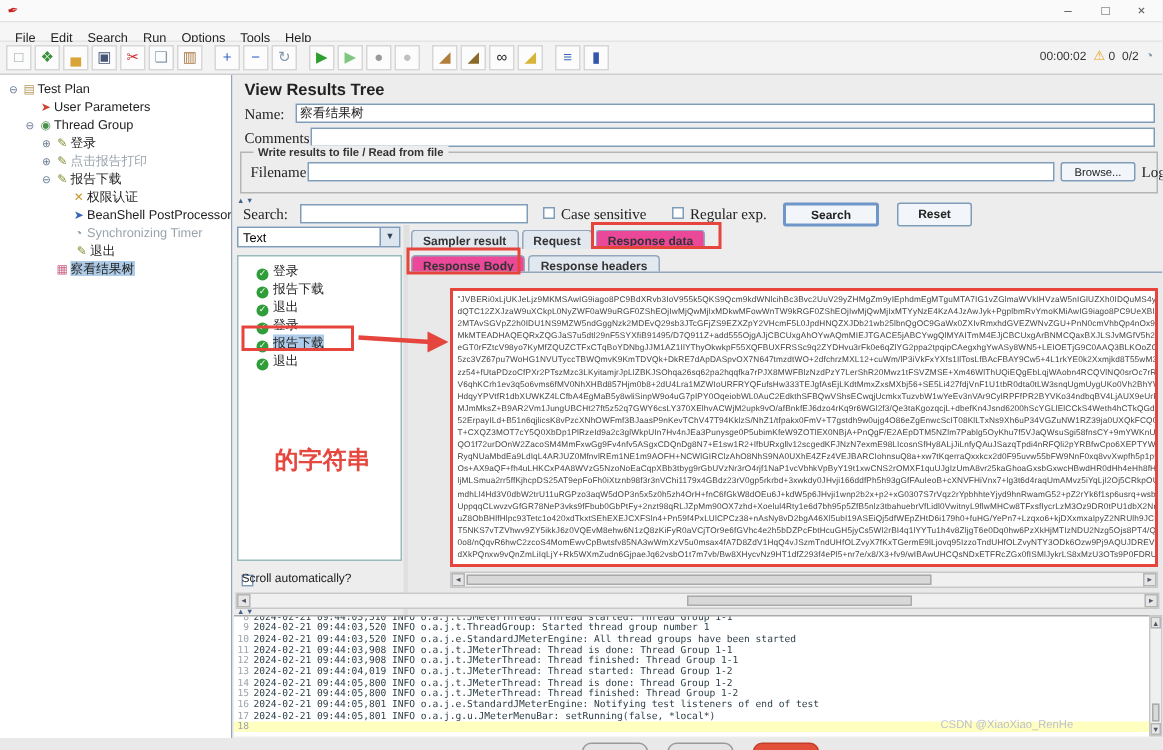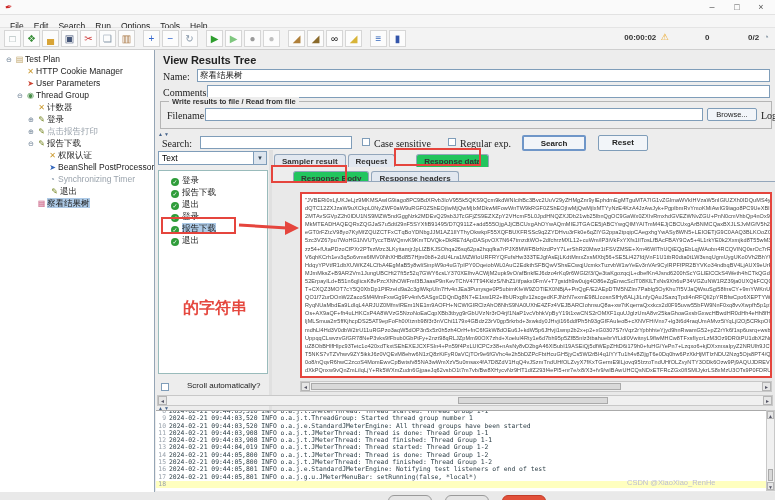--- a/index.html
+++ b/index.html
@@ -17,21 +17,21 @@
   
   .menubar { position:absolute; left:0; top:15px; width:775px; height:13px; background:#f6f6f6; border-bottom:1px solid #e4e4e4; padding-left:5px; }
   .menu-item { display:inline-block; font-size:8.5px; color:#222; padding:1px 5px; }
   .menu-item::first-letter { text-decoration:underline; }
 
   
   .toolbar { position:absolute; left:0; top:28px; width:775px; height:22px; background:#f3f3f3; border-bottom:1px solid #cfcfcf; padding:2px 0 0 4px; white-space:nowrap; }
   .tb-ico { display:inline-block; vertical-align:top; width:17px; height:17px; margin-right:2px; border:1px solid #d6d6d6; background:#fcfcfc; text-align:center; line-height:15px; font-size:10px; }
   .tb-sep { display:inline-block; vertical-align:top; width:6px; height:17px; }
   .tb-status { position:absolute; right:6px; top:4px; font-size:8px; color:#333; }
-  .tb-status b { font-weight:bold;margin-left:34px; }
+  .tb-status b { font-weight:normal; }
   .warn-ico { color:#eba117; font-size:9px; }
   .gauge-ico { color:#8a9aa8; font-size:9px; }
 
   
   .treepanel { position:absolute; left:0; top:50px; width:155px; height:442px; background:#fff; border-right:1px solid #95a5b5; overflow:hidden; }
   .trow { height:12px; line-height:12px; font-size:8.5px; color:#222; white-space:nowrap; }
   .trow .tg { display:inline-block; width:10px; color:#6b7f93; font-size:7px; text-align:center; }
   .trow .ic { display:inline-block; width:11px; font-size:8px; text-align:center; }
   .trow.sel .lbl { background:#aecbe8; }
   .trow.dis { color:#9aa3ac; }
@@ -51,21 +51,21 @@
   .viewmode { position:absolute; left:3px; top:101px; width:109px; height:14px; background:#fff; border:1px solid #7f9db9; font-size:8.5px; line-height:12px; padding-left:3px; }
   .viewmode .dd { position:absolute; right:0; top:0; width:13px; height:12px; background:#dde5ee; border-left:1px solid #7f9db9; text-align:center; font-size:6px; color:#345; line-height:12px; }
   .resultbox { position:absolute; left:3px; top:120px; width:110px; height:204px; background:#fff; border:1px solid #9bb; overflow:visible; }
   .rrow { height:12px; line-height:12px; font-size:8.5px; color:#222; white-space:nowrap; padding-left:12px; }
   .rrow .shield { display:inline-block; width:8px; height:8px; border-radius:50%; background:#2f9d3a; color:#fff; font-size:6px; line-height:8px; text-align:center; vertical-align:-1px; margin-right:3px; }
   .rrow.sel .lbl { background:#aecbe8; }
   .scrollauto { position:absolute; left:5px; top:331px; font-size:8px; color:#222; }
 
   
   .tab { display:inline-block; padding:2px 7px 1px; font-size:8px; font-weight:bold; color:#333; background:#e2e8f0; border:1px solid #93a6bb; border-bottom:none; border-radius:3px 3px 0 0; margin-right:2px; }
-  .tab.sel { background:#22c55e;margin-left:19px; }
+  .tab.sel { background:#ec4899; }
   .tabrow1 { position:absolute; left:119px; top:100px; white-space:nowrap; }
   .tabrow2 { position:absolute; left:119px; top:117px; white-space:nowrap; }
   .tabfill { position:absolute; left:117px; top:131px; width:503px; height:261px; border-top:1px solid #93a6bb; background:#e9e9e9; }
 
   
   .respbox { position:absolute; left:145px; top:142px; width:472px; height:186px; background:#fff; border:2px solid #e5453d; overflow:hidden; }
   .respbox pre { font-family:"Liberation Sans", sans-serif; font-size:5.5px; line-height:8.1px; color:#454545; padding:2px 3px; letter-spacing:.1px; }
 
   
   .sb-track { background:#f0f0f0; border:1px solid #c8c8c8; }
@@ -111,30 +111,24 @@
       <b>0/2</b>&nbsp;
       <span class="gauge-ico">◔</span>
     </span>
   </div>
 
   <div class="treepanel" id="tree-host" style="padding-top:3px;">
       <div class="trow" style="padding-left: 4px;">
       <span class="tg">⊖</span><span class="ic" style="color: rgb(184, 154, 90);">▤</span><span class="lbl">Test Plan</span>
     </div>
       <div class="trow" style="padding-left: 15px;">
-      <span class="tg"></span><span class="ic" style="color: rgb(201, 151, 43);">✕</span><span class="lbl">HTTP Cookie Manager</span>
-    </div>
-      <div class="trow" style="padding-left: 15px;">
       <span class="tg"></span><span class="ic" style="color: rgb(204, 68, 51);">➤</span><span class="lbl">User Parameters</span>
     </div>
       <div class="trow" style="padding-left: 15px;">
       <span class="tg">⊖</span><span class="ic" style="color: rgb(74, 143, 74);">◉</span><span class="lbl">Thread Group</span>
-    </div>
-      <div class="trow" style="padding-left: 26px;">
-      <span class="tg"></span><span class="ic" style="color: rgb(201, 151, 43);">✕</span><span class="lbl">计数器</span>
     </div>
       <div class="trow" style="padding-left: 26px;">
       <span class="tg">⊕</span><span class="ic" style="color: rgb(122, 138, 42);">✎</span><span class="lbl">登录</span>
     </div>
       <div class="trow dis" style="padding-left: 26px;">
       <span class="tg">⊕</span><span class="ic" style="color: rgb(122, 138, 42);">✎</span><span class="lbl">点击报告打印</span>
     </div>
       <div class="trow" style="padding-left: 26px;">
       <span class="tg">⊖</span><span class="ic" style="color: rgb(122, 138, 42);">✎</span><span class="lbl">报告下载</span>
     </div>
@@ -203,21 +197,21 @@
       </div>
         <div class="rrow sel">
         <span class="shield">✓</span><span class="lbl">报告下载</span>
       </div>
         <div class="rrow">
         <span class="shield">✓</span><span class="lbl">退出</span>
       </div>
       </div>
 
     <span class="abs cb" style="left:6px; top:333px;"></span>
-    <span class="scrollauto" style="left:32px;text-align:right;">Scroll automatically?</span>
+    <span class="scrollauto" style="left:6px;text-align:right;">Scroll automatically?</span>
 
     <div class="abs" style="left:114px; top:100px; width:4px; height:292px; background:#e0e0e0;"></div>
 
     <div class="tabrow1" id="tab-host"><span class="tab">Sampler result</span><span class="tab">Request</span><span class="tab sel">Response data</span></div>
     <div class="tabrow2" id="subtab-host"><span class="tab sel">Response Body</span><span class="tab">Response headers</span></div>
 
     <div class="tabfill"></div>
 
     <div class="respbox">
       <pre>"JVBERi0xLjUKJeLjz9MKMSAwIG9iago8PC9BdXRvb3IoV955k5QKS9Qcm9kdWNlcihBc3Bvc2UuV29yZHMgZm9yIEphdmEgMTguMTA7IG1vZGlmaWVkIHVzaW5nIGlUZXh0IDQuMS4yIGJ5IG1ldGVyKzA1LjUuc

